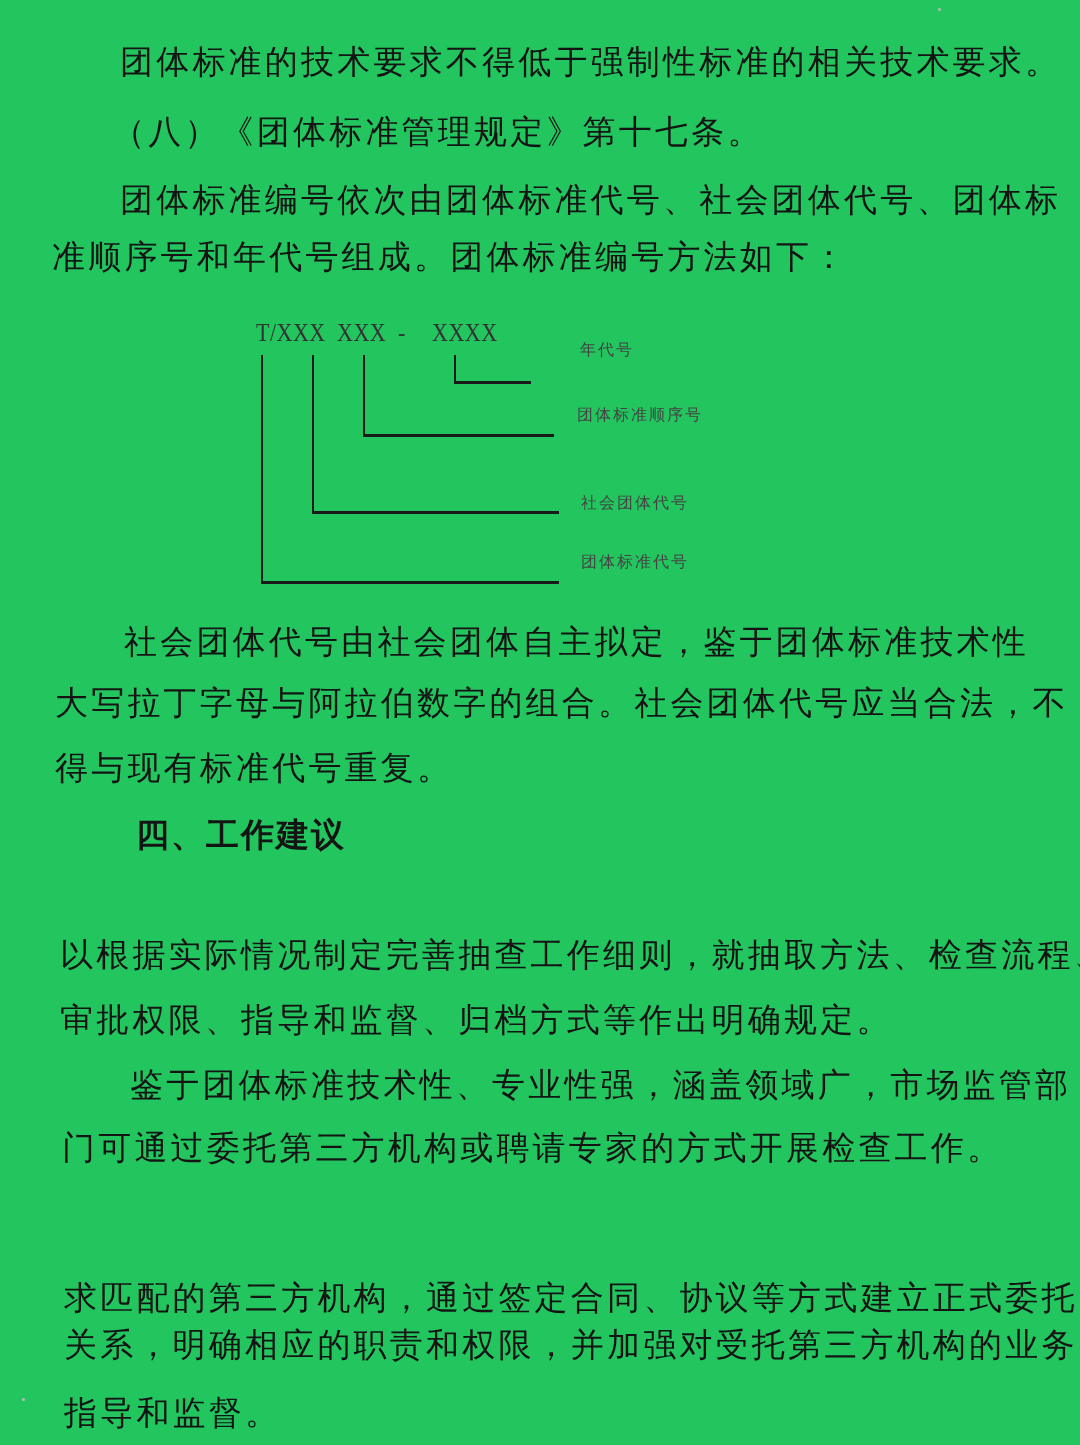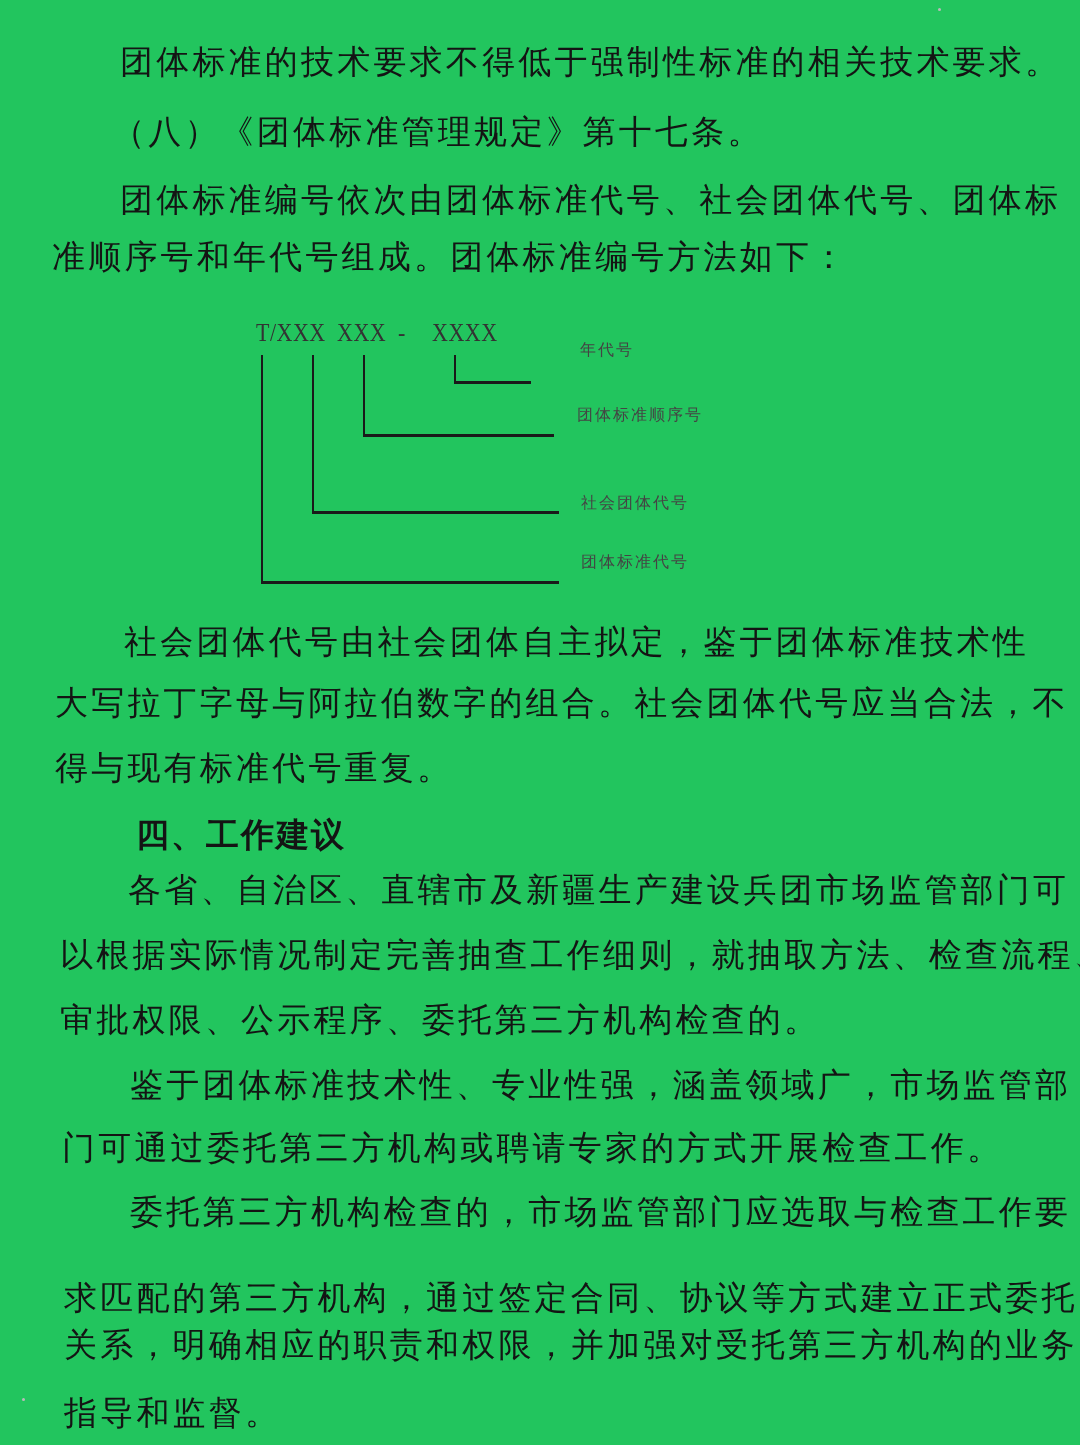--- a/index.html
+++ b/index.html
@@ -103,27 +103,25 @@
     <span class="dlabel" style="left:581px; top:481px;margin-top:12px;">社会团体代号</span>
     <span class="dlabel" style="left:581px; top:552px;">团体标准代号</span>
   </div>
 
   <div class="line" style="left:124px; top:622px;">社会团体代号由社会团体自主拟定，鉴于团体标准技术性</div>
   <div class="line" style="left:55px; top:683px;">大写拉丁字母与阿拉伯数字的组合。社会团体代号应当合法，不</div>
   <div class="line" style="left:55px; top:748px;">得与现有标准代号重复。</div>
 
   <div class="line heading" style="left:128px; top:815px;">四、工作建议</div>
 
-  <div class="line" style="left:128px; top:870px;">各省、自治区、直辖市及新疆生产建设兵团市场监管部门可</div>
   <div class="line" style="left:60px; top:935px;">以根据实际情况制定完善抽查工作细则，就抽取方法、检查流程、</div>
-  <div class="line" style="left:60px; top:1000px;">审批权限、公示程序、委托第三方机构检查的。</div>
+  <div class="line" style="left:60px; top:1000px;">审批权限、指导和监督、归档方式等作出明确规定。</div>
 
   <div class="line" style="left:130px; top:1065px;">鉴于团体标准技术性、专业性强，涵盖领域广，市场监管部</div>
   <div class="line" style="left:62px; top:1128px;">门可通过委托第三方机构或聘请专家的方式开展检查工作。</div>
 
-  <div class="line" style="left:130px; top:1192px;">委托第三方机构检查的，市场监管部门应选取与检查工作要</div>
   <div class="line" style="left:64px; top:1258px;margin-top:20px;">求匹配的第三方机构，通过签定合同、协议等方式建立正式委托</div>
   <div class="line" style="left:64px; top:1325px;">关系，明确相应的职责和权限，并加强对受托第三方机构的业务</div>
   <div class="line" style="left:64px; top:1393px;">指导和监督。</div>
 
   <div class="speck" style="left:22px; top:1398px;"></div>
   <div class="speck" style="left:938px; top:8px;"></div>
 </div>
 
 </body></html>

